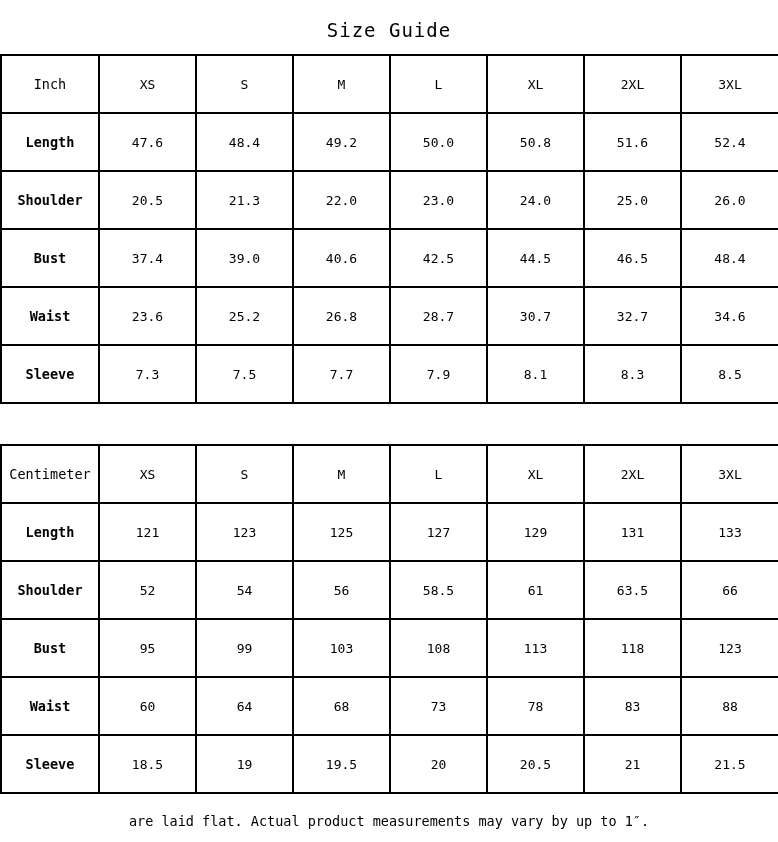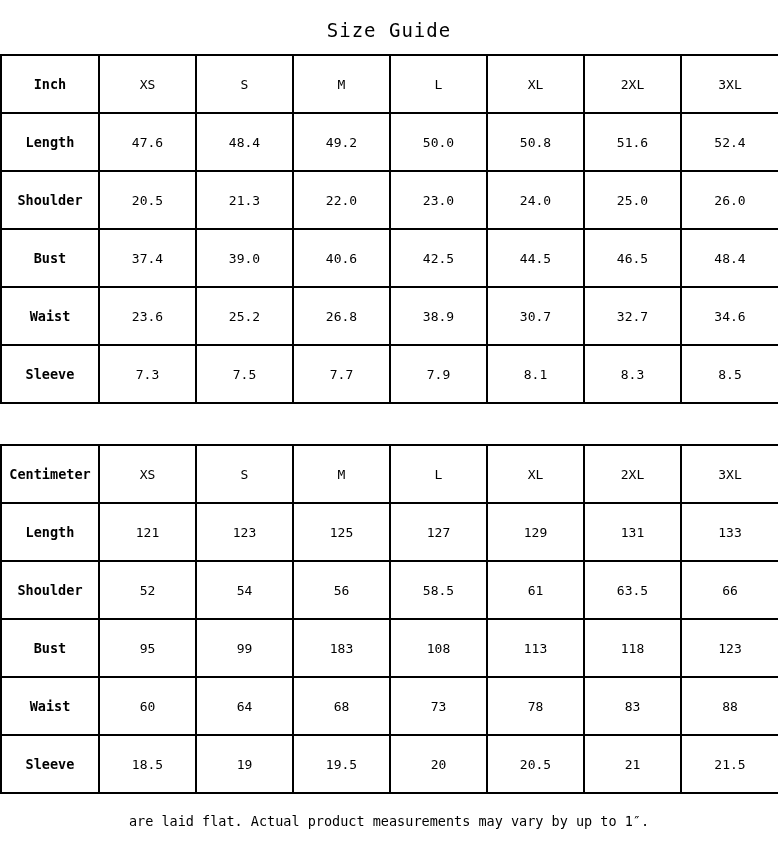--- a/index.html
+++ b/index.html
@@ -45,21 +45,21 @@
     background: #fff;
   }
   table.size-table th {
     font-weight: normal;
   }
   table.size-table td.rowlabel {
     font-weight: bold;
     font-size: 13.5px;
   }
   table.size-table th.unitlabel {
-    font-weight: bold;
+    font-weight: normal;
     font-size: 13.5px;
   }
   
   col.c0 { width: 98px; }
   col.c1 { width: 97px; }
   col.c2 { width: 97px; }
   col.c3 { width: 97px; }
   col.c4 { width: 97px; }
   col.c5 { width: 97px; }
   col.c6 { width: 97px; }
@@ -138,21 +138,21 @@
         <td>42.5</td>
         <td>44.5</td>
         <td>46.5</td>
         <td>48.4</td>
       </tr>
       <tr>
         <td class="rowlabel">Waist</td>
         <td>23.6</td>
         <td>25.2</td>
         <td>26.8</td>
-        <td>38.9</td>
+        <td>28.7</td>
         <td>30.7</td>
         <td>32.7</td>
         <td>34.6</td>
       </tr>
       <tr>
         <td class="rowlabel">Sleeve</td>
         <td>7.3</td>
         <td>7.5</td>
         <td>7.7</td>
         <td>7.9</td>
@@ -206,21 +206,21 @@
         <td>56</td>
         <td>58.5</td>
         <td>61</td>
         <td>63.5</td>
         <td>66</td>
       </tr>
       <tr>
         <td class="rowlabel">Bust</td>
         <td>95</td>
         <td>99</td>
-        <td>183</td>
+        <td>103</td>
         <td>108</td>
         <td>113</td>
         <td>118</td>
         <td>123</td>
       </tr>
       <tr>
         <td class="rowlabel">Waist</td>
         <td>60</td>
         <td>64</td>
         <td>68</td>

